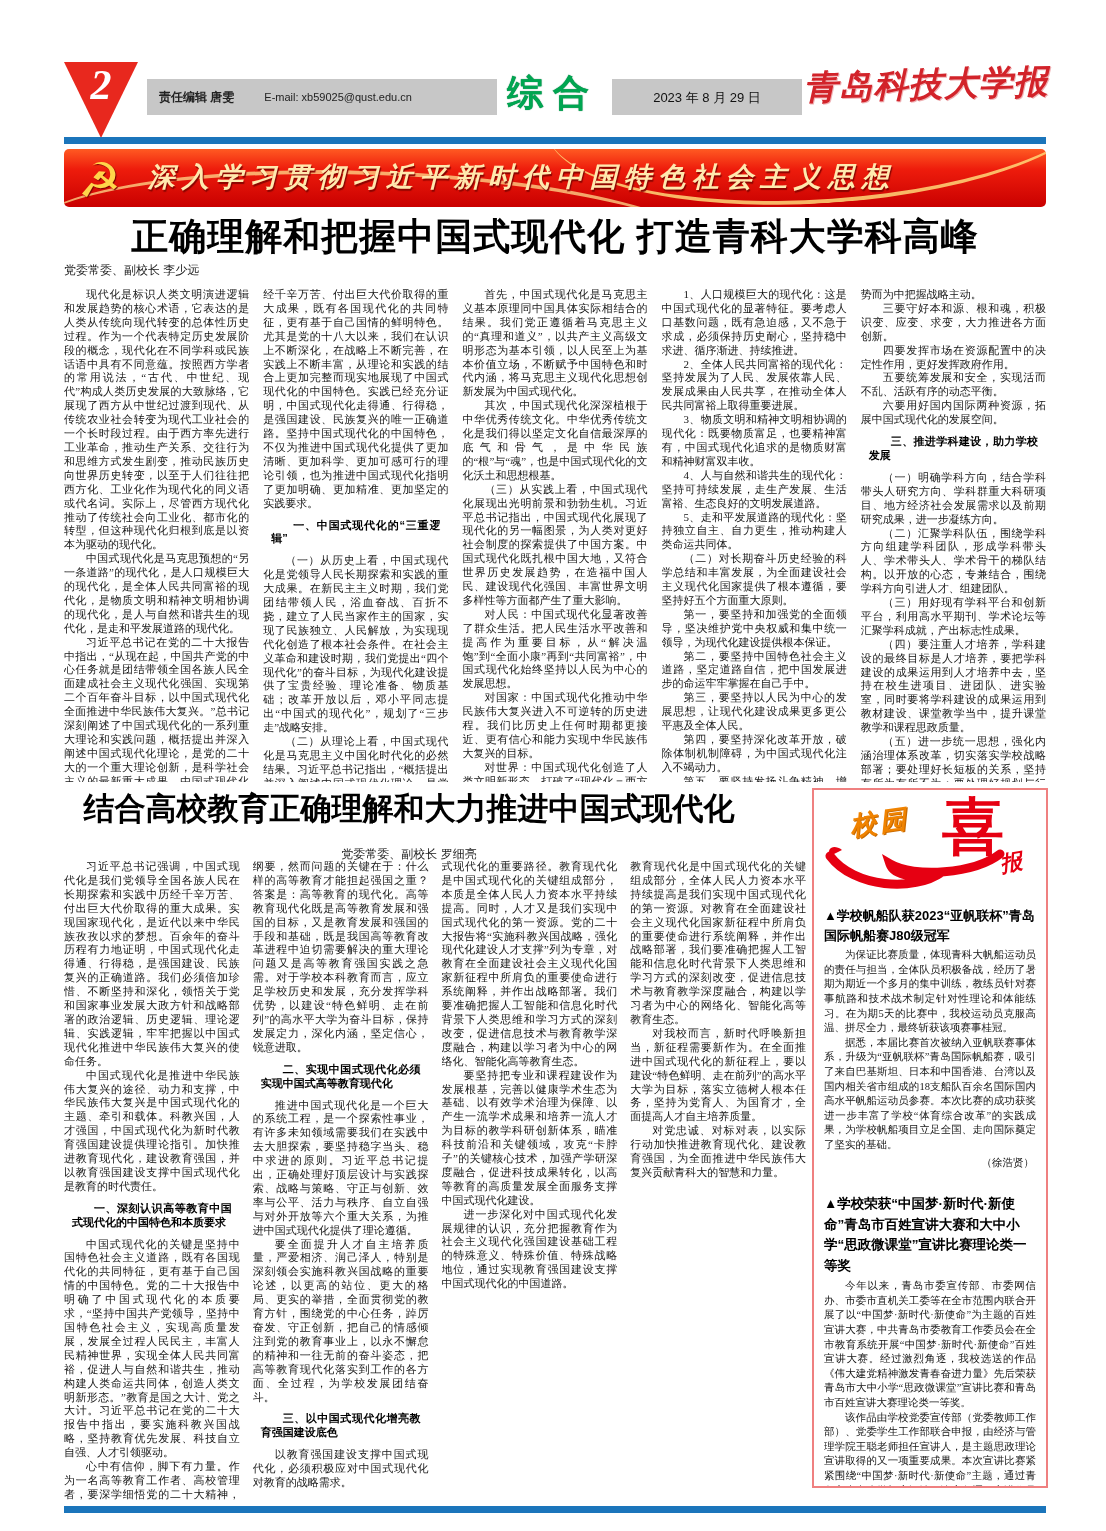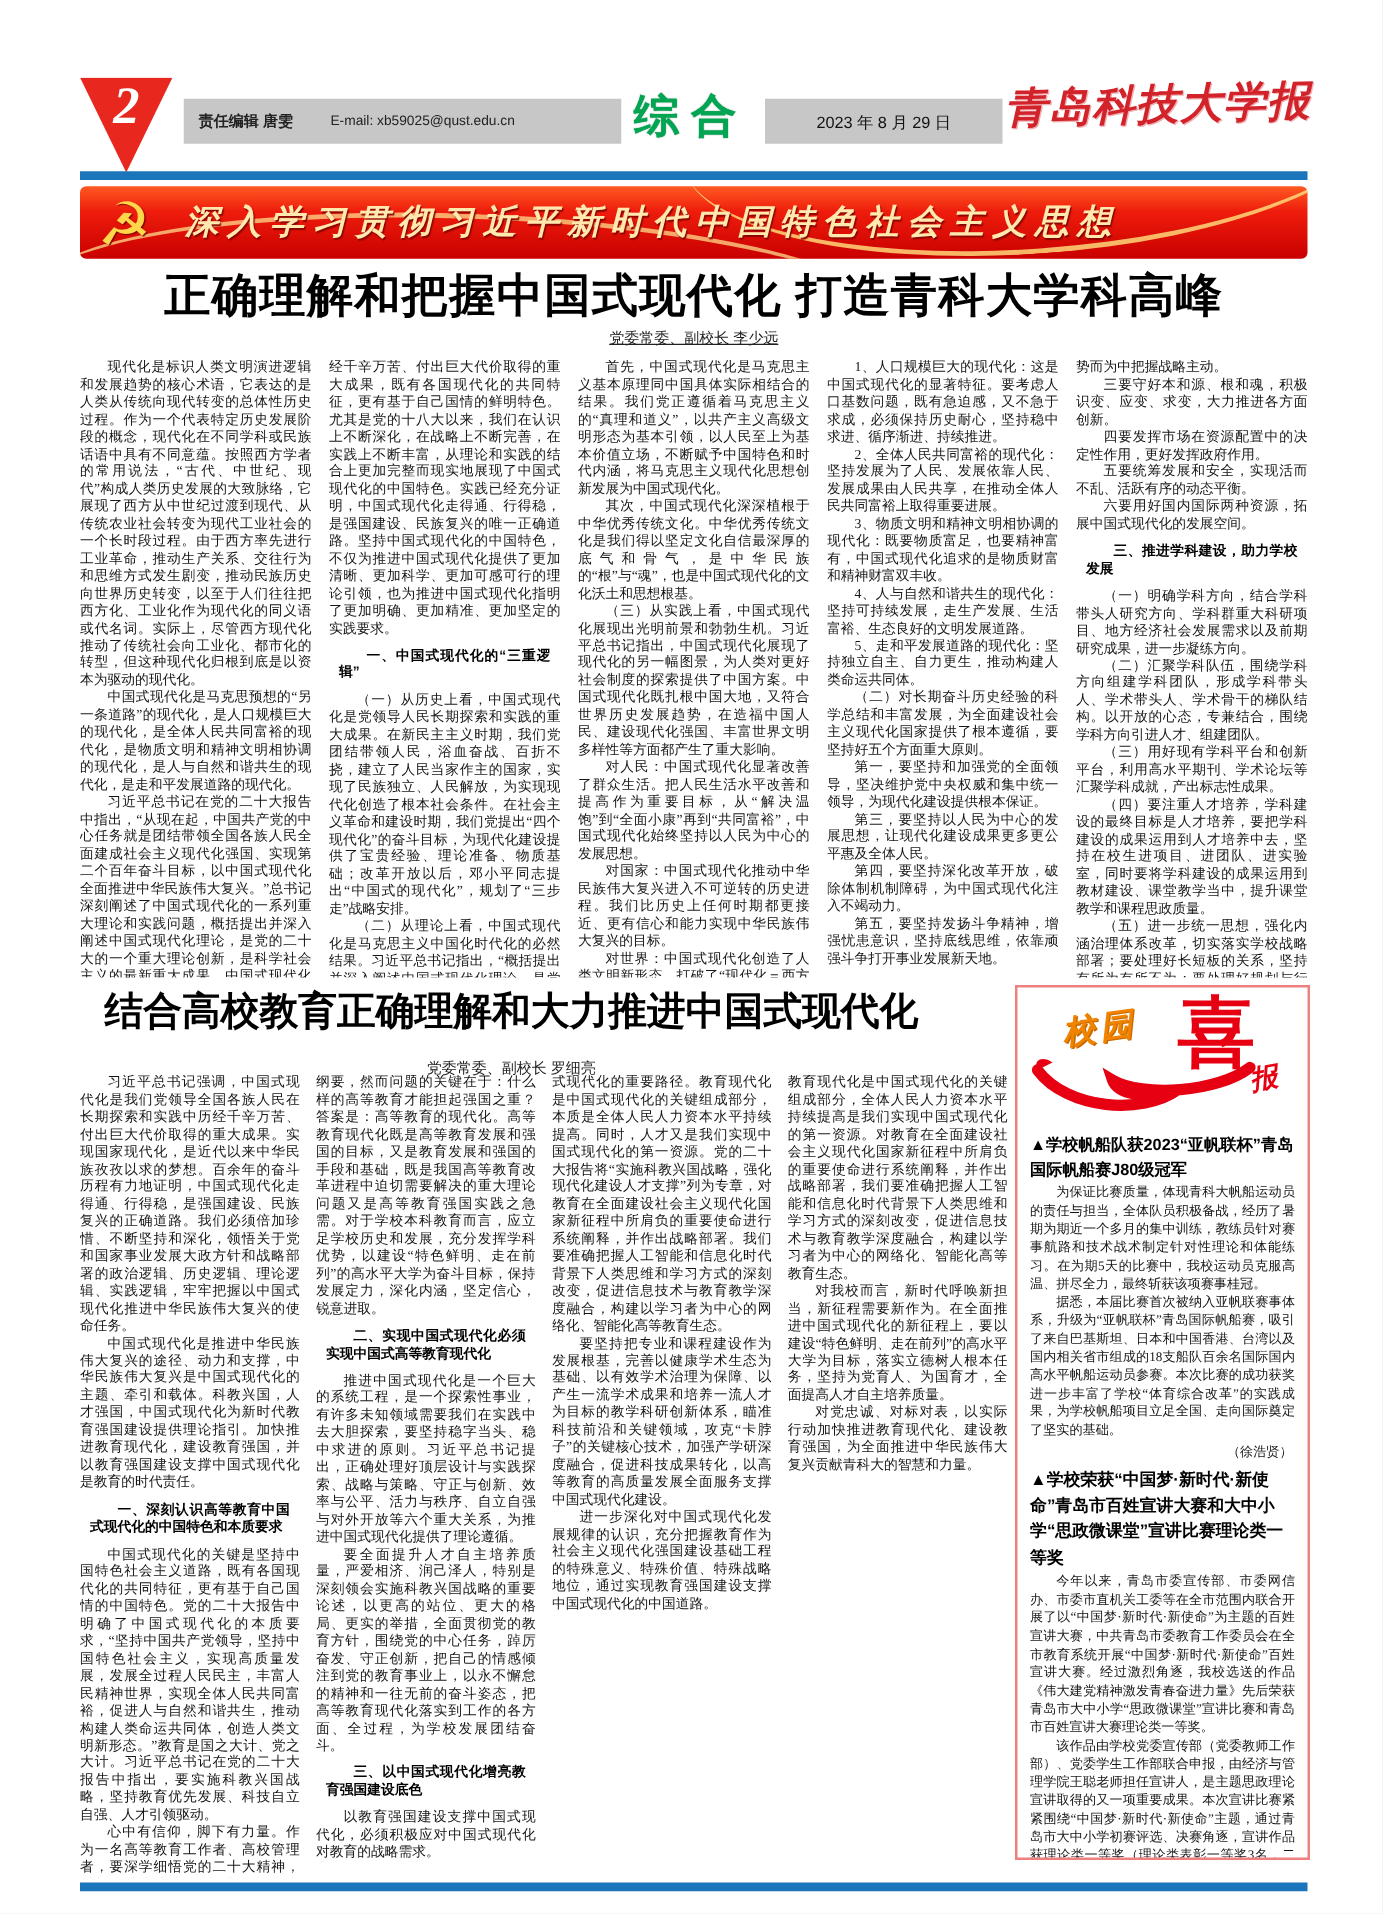--- a/index.html
+++ b/index.html
@@ -33,22 +33,22 @@
         border-bottom:4px solid rgba(255,215,120,.85);transform:rotate(-4deg);}
   .banner .arc2{position:absolute;left:-40px;bottom:-118px;width:700px;height:150px;border-radius:50%;
         border-top:4px solid rgba(255,220,140,.75);transform:rotate(2deg);}
   .banner .emblem{position:absolute;left:14px;top:2px;font:48px/58px "DejaVu Sans",sans-serif;
         color:#ffd54a;text-shadow:1px 1px 1px #7a0000;}
   .banner .slogan{position:absolute;left:84px;top:12px;font:italic bold 27px/1.2 "Liberation Serif","DejaVu Serif",serif;
         color:#ffe9ae;letter-spacing:7px;text-shadow:1px 2px 1px #8a0500;white-space:nowrap;}
   
   .a1-title{position:absolute;left:64px;top:216px;width:982px;text-align:center;
         font:bold 37px/1.15 "Liberation Sans","DejaVu Sans",sans-serif;color:#000;letter-spacing:1px;}
-  .a1-byline{position:absolute;left:64px;top:264px;width:982px;text-align:center;
-        font:12px/1 "Liberation Sans","DejaVu Sans",sans-serif;color:#222;text-decoration:underline;}
+  .a1-byline{position:absolute;left:64px;top:264px;width:982px;text-align:left;
+        font:12px/1 "Liberation Sans","DejaVu Sans",sans-serif;color:#222;}
   .a2-title{position:absolute;left:56px;top:792px;width:706px;text-align:center;
         font:bold 31px/1.1 "Liberation Sans","DejaVu Sans",sans-serif;color:#000;}
   .a2-byline{position:absolute;left:56px;top:836px;width:706px;text-align:center;
         font:12px/1 "Liberation Sans","DejaVu Sans",sans-serif;color:#222;margin-top:12px;}
   
   .cols{position:absolute;display:flex;}
   .a1-cols{left:64px;top:288px;width:982px;height:494px;gap:14px;}
   .a2-cols{left:64px;top:860px;width:742px;height:642px;gap:13px;}
   .col{flex:1 1 0;overflow:hidden;}
   .para{margin:0;text-indent:2em;text-align:justify;font-size:11px;line-height:13.9px;color:#151515;}
@@ -58,21 +58,21 @@
   
   .sidebar{position:absolute;left:812px;top:788px;width:236px;height:700px;box-sizing:border-box;
         border:2px solid #ef8080;background:#fff;padding:6px 10px 8px 10px;overflow:hidden;}
   .side-logo{position:relative;height:104px;}
   .side-logo .w1{position:absolute;left:26px;top:14px;font:italic bold 26px/1 "Liberation Serif",serif;
         color:#f08300;transform:rotate(-8deg);letter-spacing:4px;text-shadow:1px 1px 0 #c96a00;}
   .side-logo .w2{position:absolute;left:118px;top:0px;font:bold 62px/1 "Liberation Serif",serif;color:#e60012;}
   .side-logo .w3{position:absolute;left:176px;top:56px;font:italic bold 22px/1 "Liberation Serif",serif;
         color:#e60012;transform:rotate(-10deg);}
   .side-head{margin:6px 0 2px 0;font:bold 13px/1.55 "Liberation Sans","DejaVu Sans",sans-serif;color:#000;}
-  .side-head.big{font-size:13.5px;margin-top:4px;}
+  .side-head.big{font-size:13.5px;margin-top:24px;}
   .side-col .para{font-size:10.5px;line-height:14.6px;}
   .side-sign{margin:2px;text-align:right;font-size:10.5px;line-height:15px;color:#151515;}
 </style>
 </head>
 <body>
 
 <div class="page">
 
   <div class="pg-triangle">
     <div class="num">2</div>
@@ -118,20 +118,21 @@
         <p class="para">对世界：中国式现代化创造了人类文明新形态，打破了“现代化＝西方化”的迷思，为全球提供了一种全新的现代化模式。</p>
       </div>
     <div class="col">
         <p class="para">1、人口规模巨大的现代化：这是中国式现代化的显著特征。要考虑人口基数问题，既有急迫感，又不急于求成，必须保持历史耐心，坚持稳中求进、循序渐进、持续推进。</p>
         <p class="para">2、全体人民共同富裕的现代化：坚持发展为了人民、发展依靠人民、发展成果由人民共享，在推动全体人民共同富裕上取得重要进展。</p>
         <p class="para">3、物质文明和精神文明相协调的现代化：既要物质富足，也要精神富有，中国式现代化追求的是物质财富和精神财富双丰收。</p>
         <p class="para">4、人与自然和谐共生的现代化：坚持可持续发展，走生产发展、生活富裕、生态良好的文明发展道路。</p>
         <p class="para">5、走和平发展道路的现代化：坚持独立自主、自力更生，推动构建人类命运共同体。</p>
         <p class="para">（二）对长期奋斗历史经验的科学总结和丰富发展，为全面建设社会主义现代化国家提供了根本遵循，要坚持好五个方面重大原则。</p>
         <p class="para">第一，要坚持和加强党的全面领导，坚决维护党中央权威和集中统一领导，为现代化建设提供根本保证。</p>
+        <p class="para">第二，要坚持中国特色社会主义道路，坚定道路自信，把中国发展进步的命运牢牢掌握在自己手中。</p>
         <p class="para">第三，要坚持以人民为中心的发展思想，让现代化建设成果更多更公平惠及全体人民。</p>
         <p class="para">第四，要坚持深化改革开放，破除体制机制障碍，为中国式现代化注入不竭动力。</p>
         <p class="para">第五，要坚持发扬斗争精神，增强忧患意识，坚持底线思维，依靠顽强斗争打开事业发展新天地。</p>
       </div>
     <div class="col">
         <p class="para noindent">势而为中把握战略主动。</p>
         <p class="para">三要守好本和源、根和魂，积极识变、应变、求变，大力推进各方面创新。</p>
         <p class="para">四要发挥市场在资源配置中的决定性作用，更好发挥政府作用。</p>
         <p class="para">五要统筹发展和安全，实现活而不乱、活跃有序的动态平衡。</p>
         <p class="para">六要用好国内国际两种资源，拓展中国式现代化的发展空间。</p>

